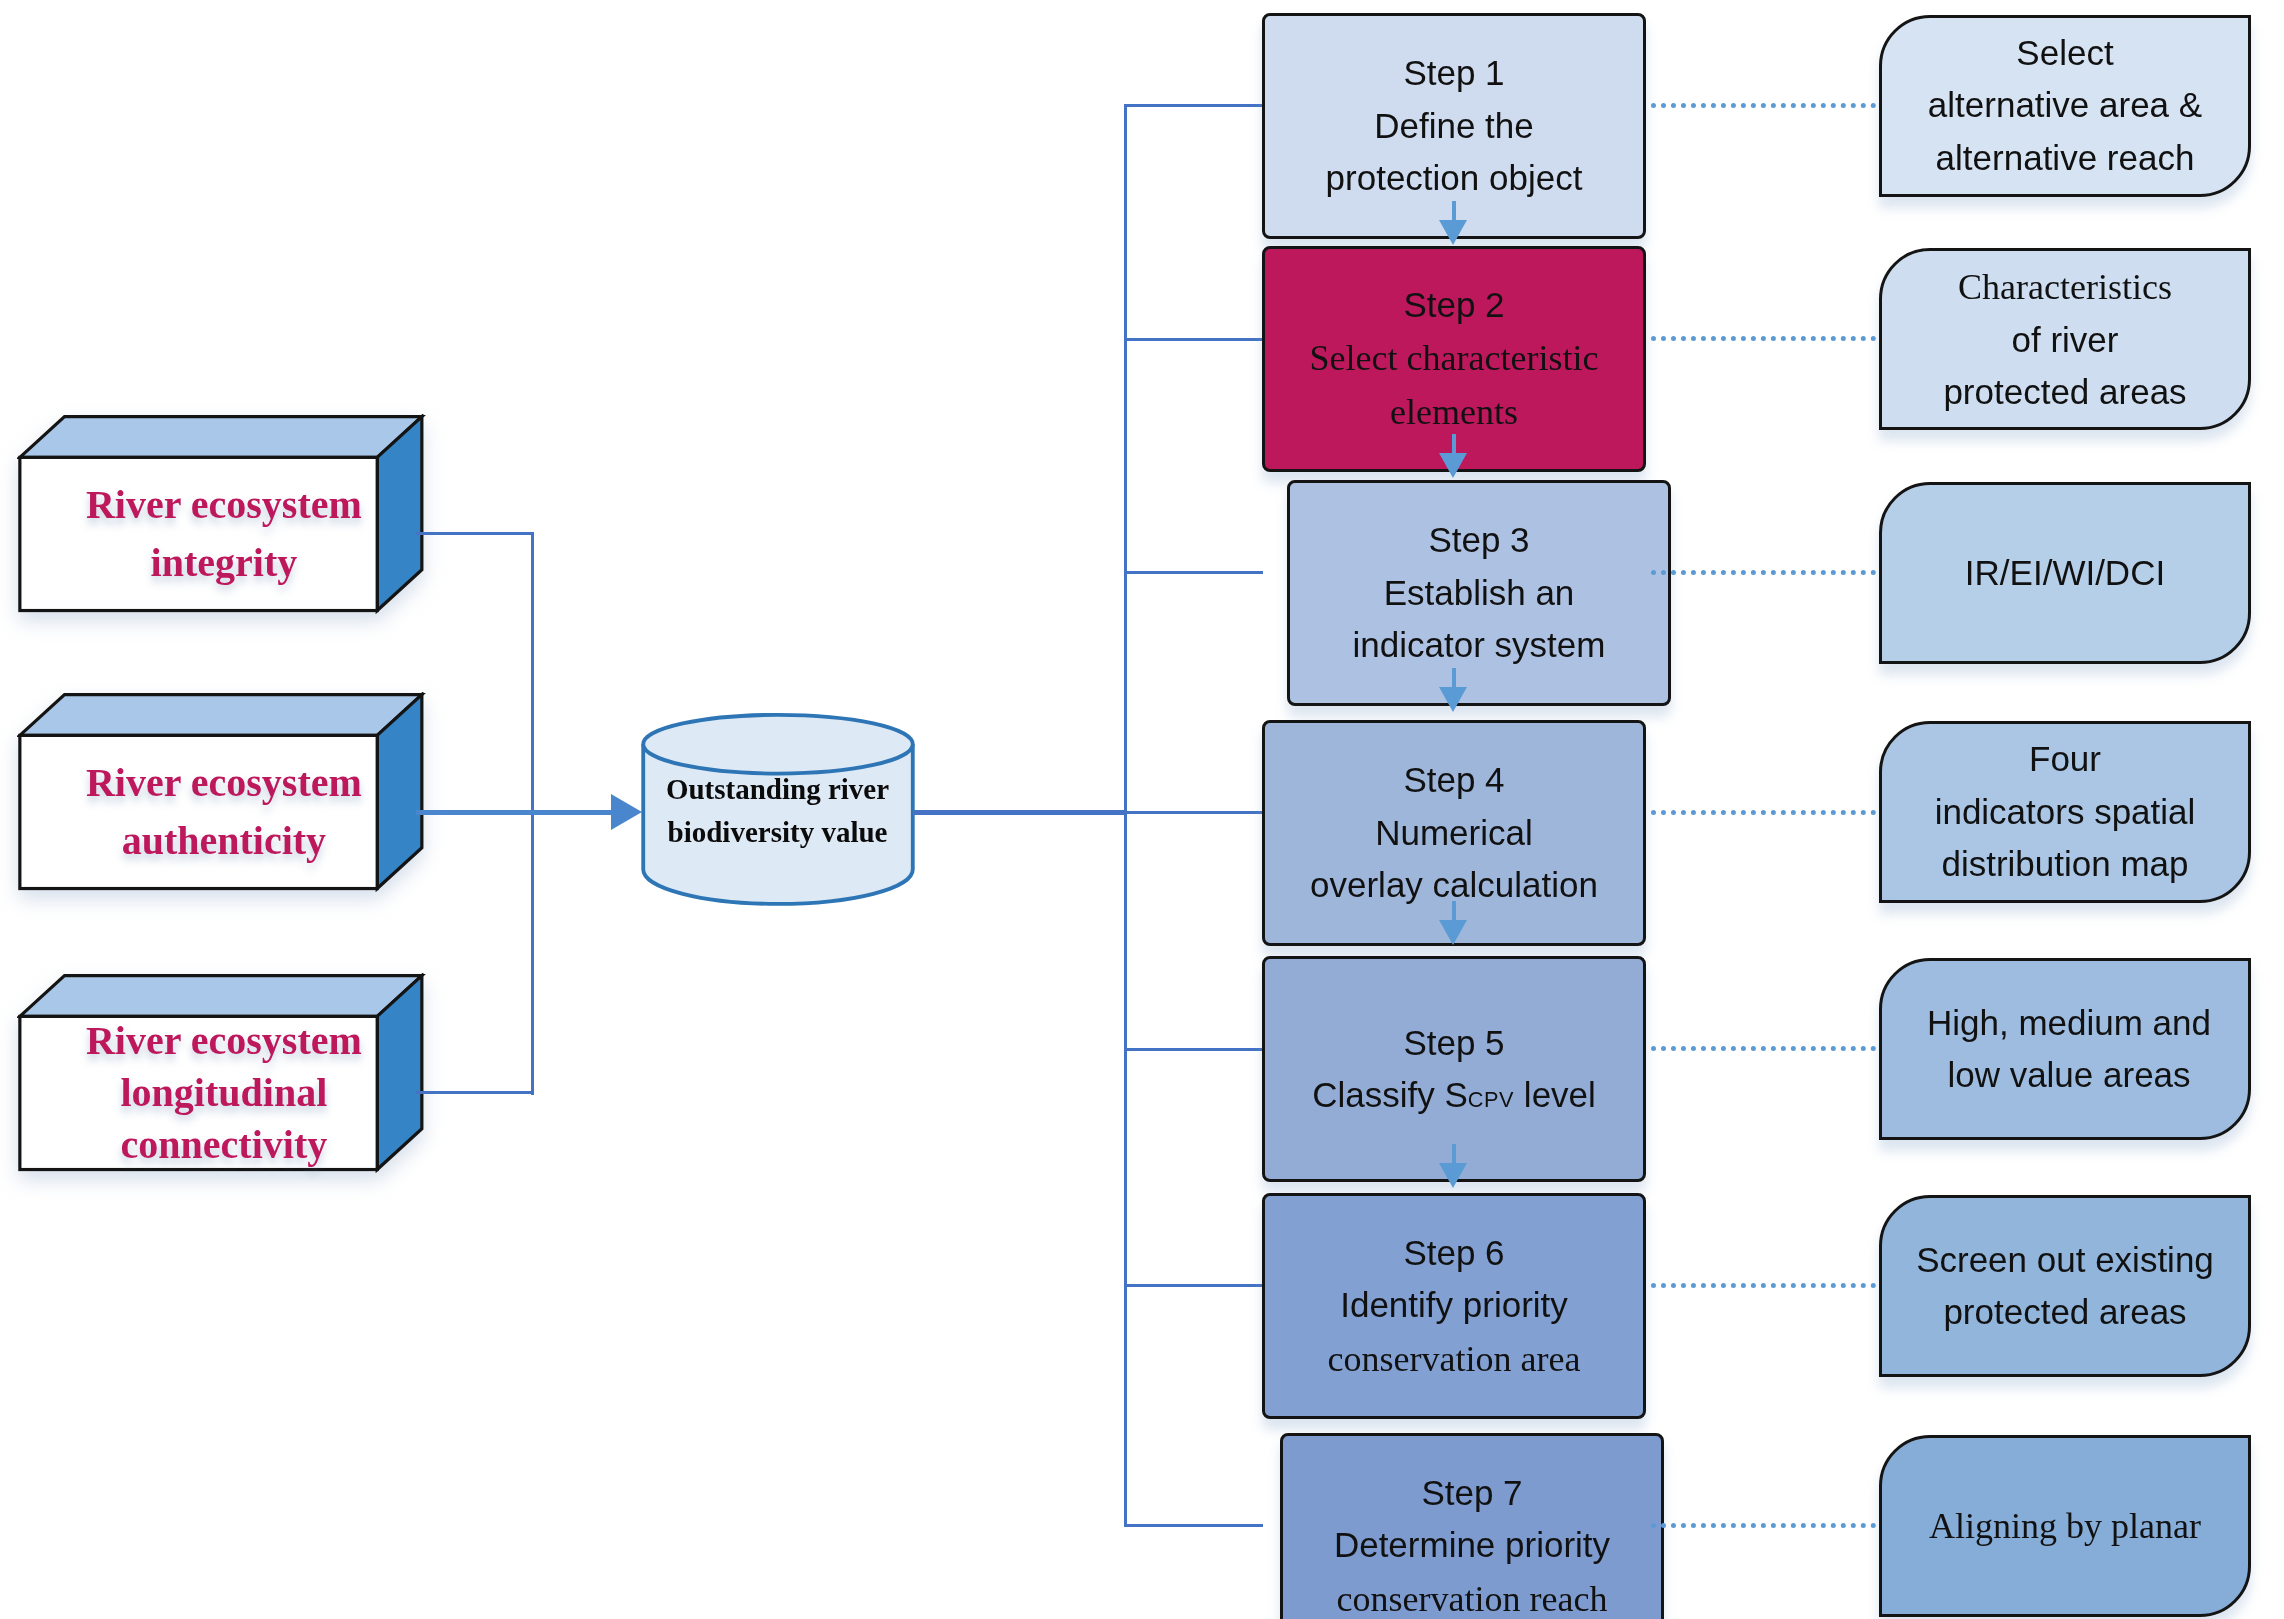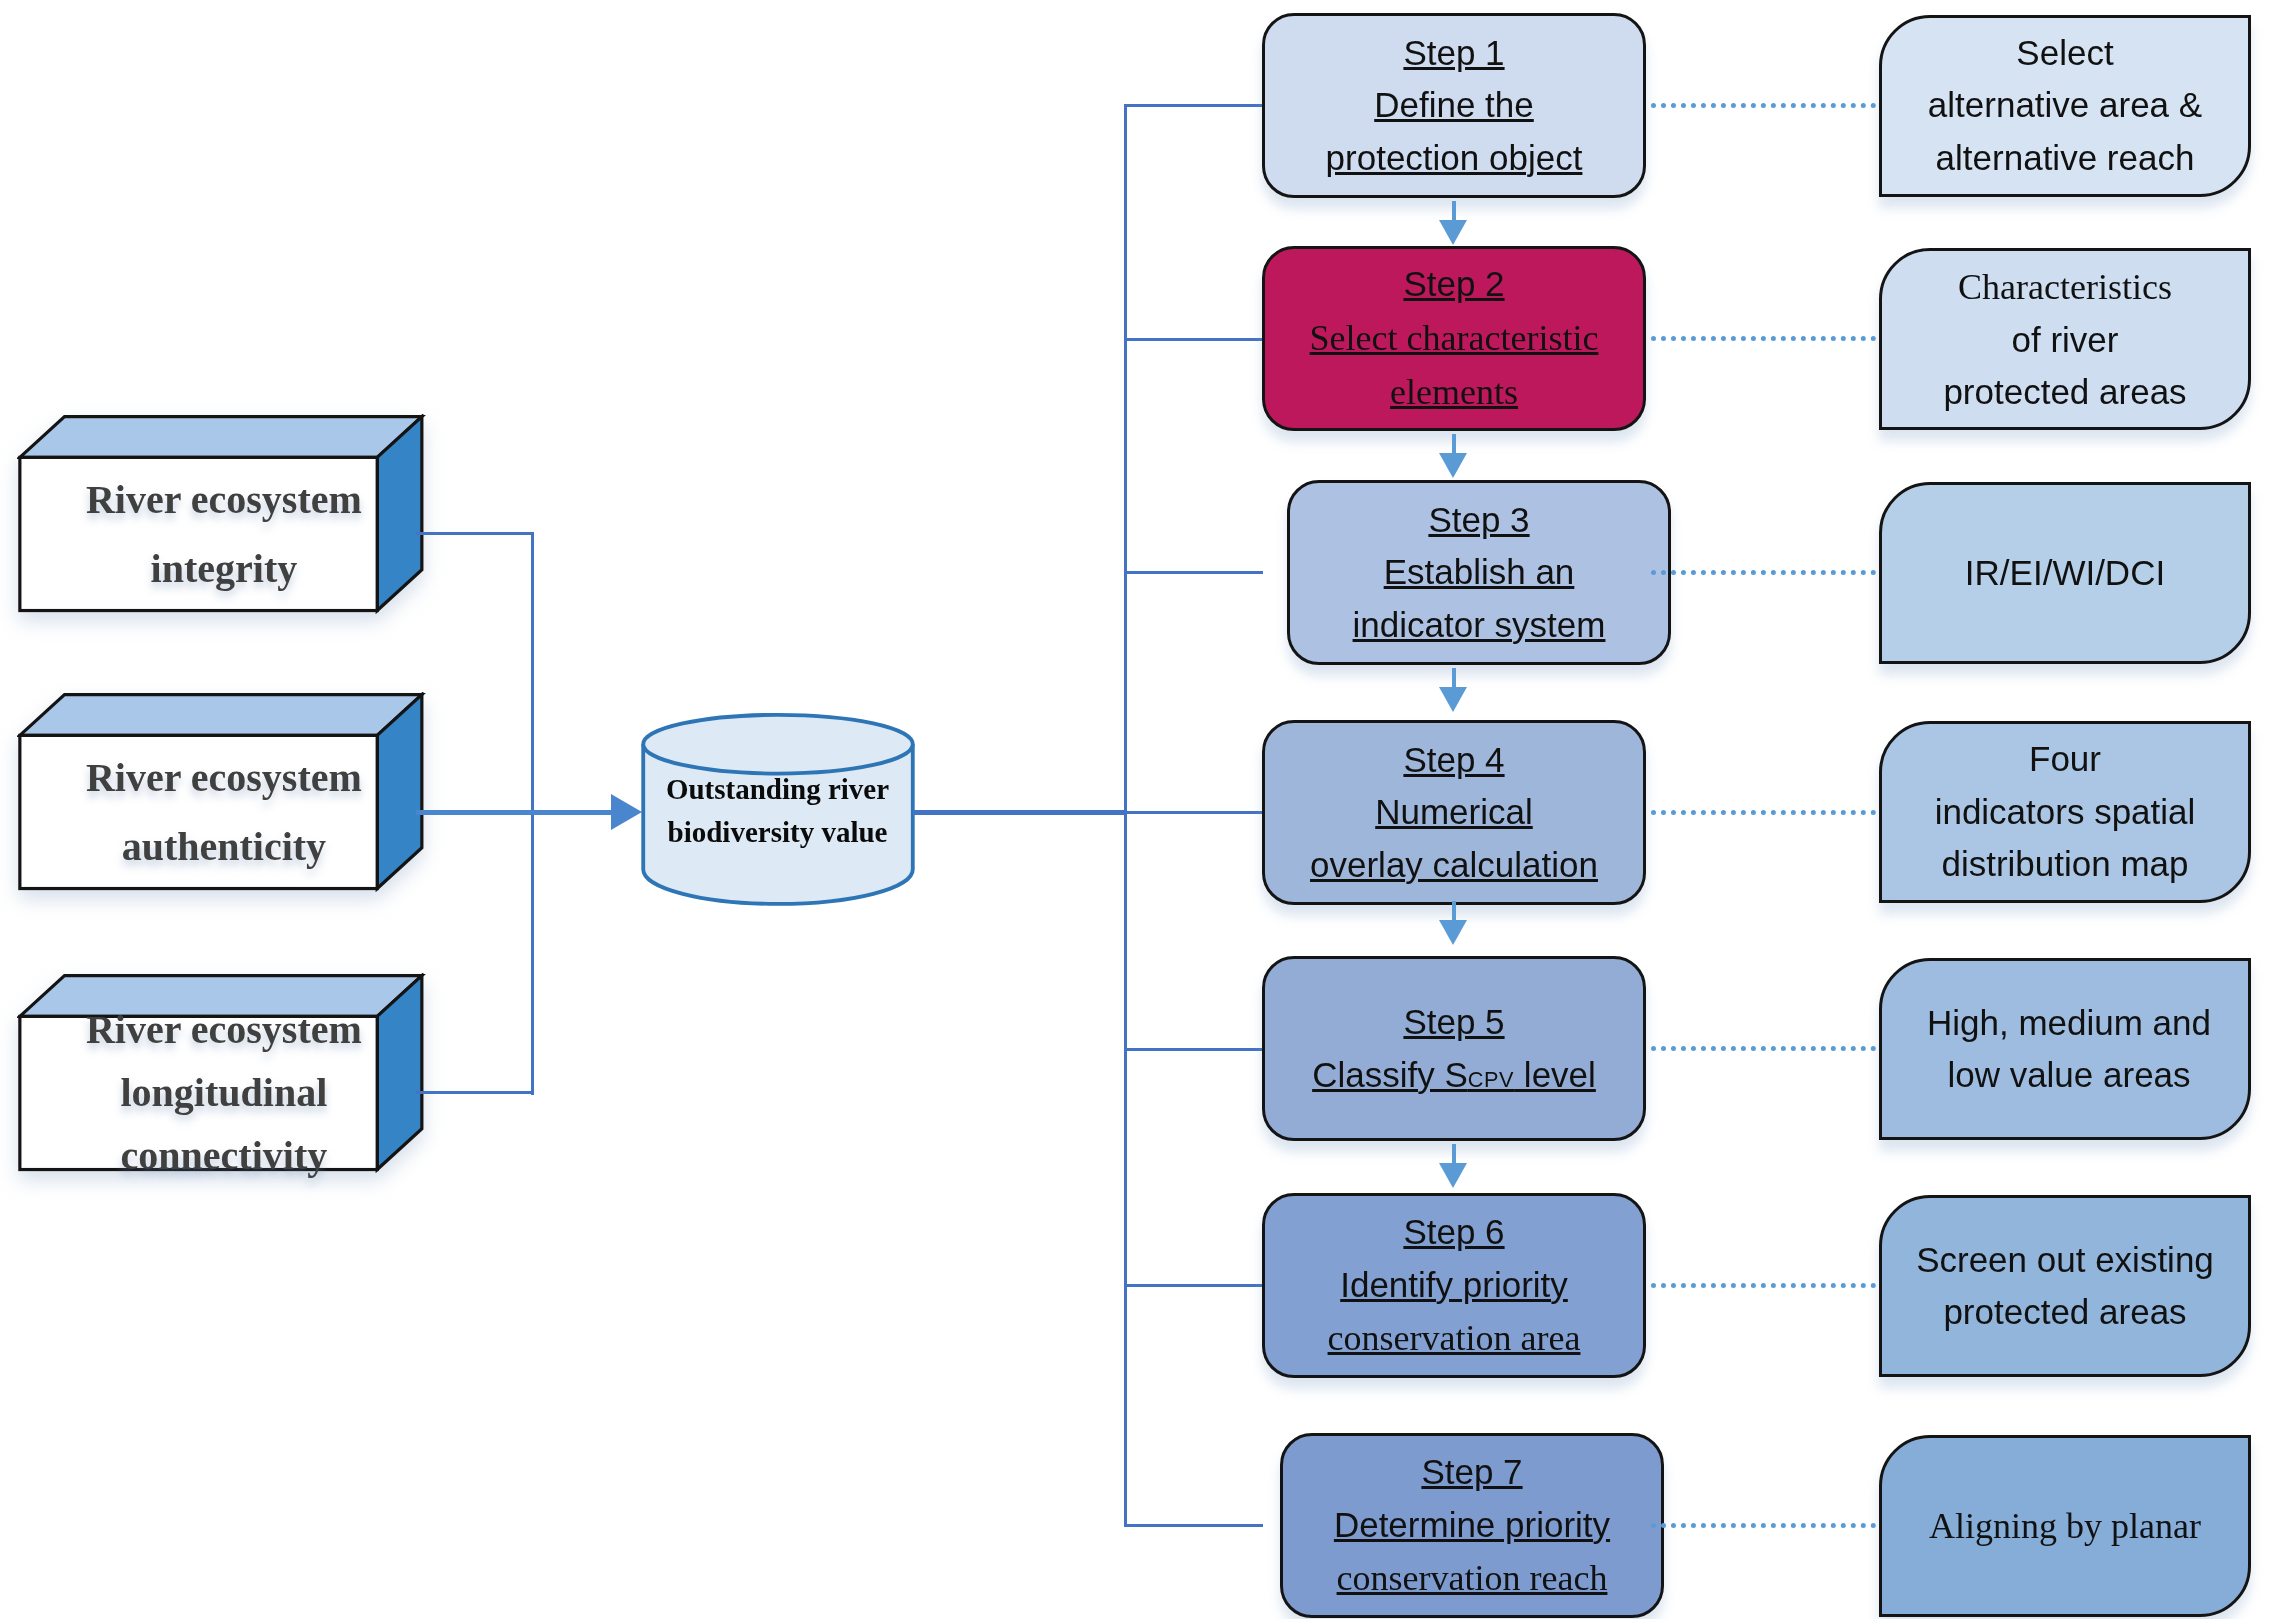--- a/index.html
+++ b/index.html
@@ -5,35 +5,35 @@
   html,body{margin:0;padding:0;background:#fff;}
   #canvas{position:relative;width:2284px;height:1619px;background:#fff;overflow:hidden;
           font-family:"Liberation Sans",sans-serif;color:#111;}
 
   
   .box3d{position:absolute;left:17.3px;width:409px;height:201px;}
   .box3d svg{position:absolute;left:0;top:0;filter:drop-shadow(0 9px 10.2px rgba(120,150,190,.30));}
   .box3d-label{position:absolute;left:2.6px;top:43px;width:408px;height:154px;
                display:flex;flex-direction:column;justify-content:center;align-items:center;
                font-family:"Liberation Serif",serif;font-weight:bold;font-size:40px;line-height:1.45;
-               text-align:center;color:#404040;text-shadow:0 6.4px 9px rgba(110,140,180,.40);gap:11px;}
+               text-align:center;color:#be185d;text-shadow:0 6.4px 9px rgba(110,140,180,.40);}
 
   
   .cyl{position:absolute;left:640px;top:711px;width:276px;height:198px;}
   .cyl-label{position:absolute;left:647px;top:747px;width:261px;height:128px;
              display:flex;flex-direction:column;justify-content:center;align-items:center;
              font-family:"Liberation Serif",serif;font-weight:bold;font-size:29px;line-height:1.5;
              white-space:nowrap;text-align:center;color:#0b0b0b;}
 
   
-  .step{position:absolute;left:1262px;width:384px;height:185px;box-sizing:border-box;
-        border:3.2px solid #141414;border-radius:32px;
+  .step{position:absolute;left:1262px;width:384px;height:226px;box-sizing:border-box;
+        border:3.2px solid #141414;border-radius:8px;
         display:flex;flex-direction:column;justify-content:center;align-items:center;
         text-align:center;font-size:35px;line-height:1.5;
-        box-shadow:0 10.2px 11.5px rgba(130,160,200,.28);text-decoration:underline;}
+        box-shadow:0 10.2px 11.5px rgba(130,160,200,.28);}
   .step .line{white-space:nowrap;}
   .serif{font-family:"Liberation Serif",serif;font-size:36px;}
   .subcap{font-size:0.62em;letter-spacing:0.6px;}
 
   
   .out{position:absolute;left:1879px;width:372px;height:182px;box-sizing:border-box;
        border:3.2px solid #141414;border-radius:51px 0 51px 0;
        display:flex;flex-direction:column;justify-content:center;align-items:center;
        text-align:center;font-size:35px;line-height:1.5;
        box-shadow:0 10.2px 11.5px rgba(130,160,200,.28);}

